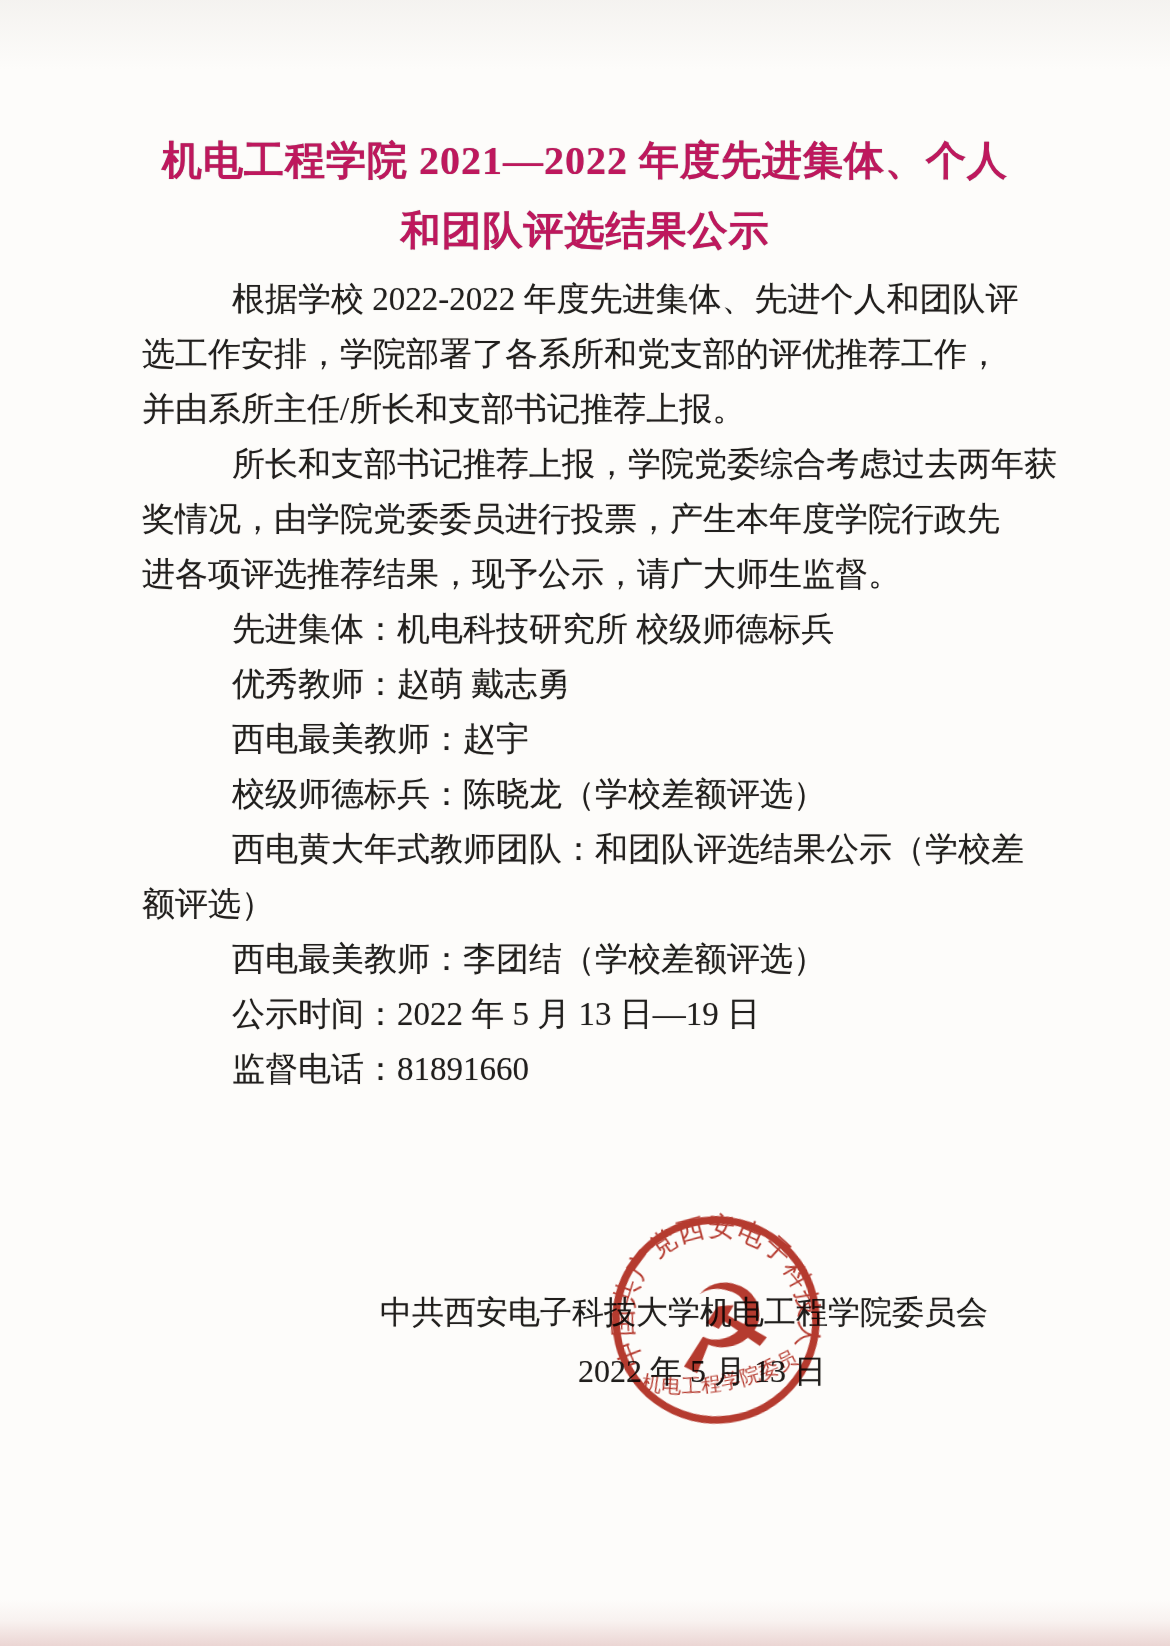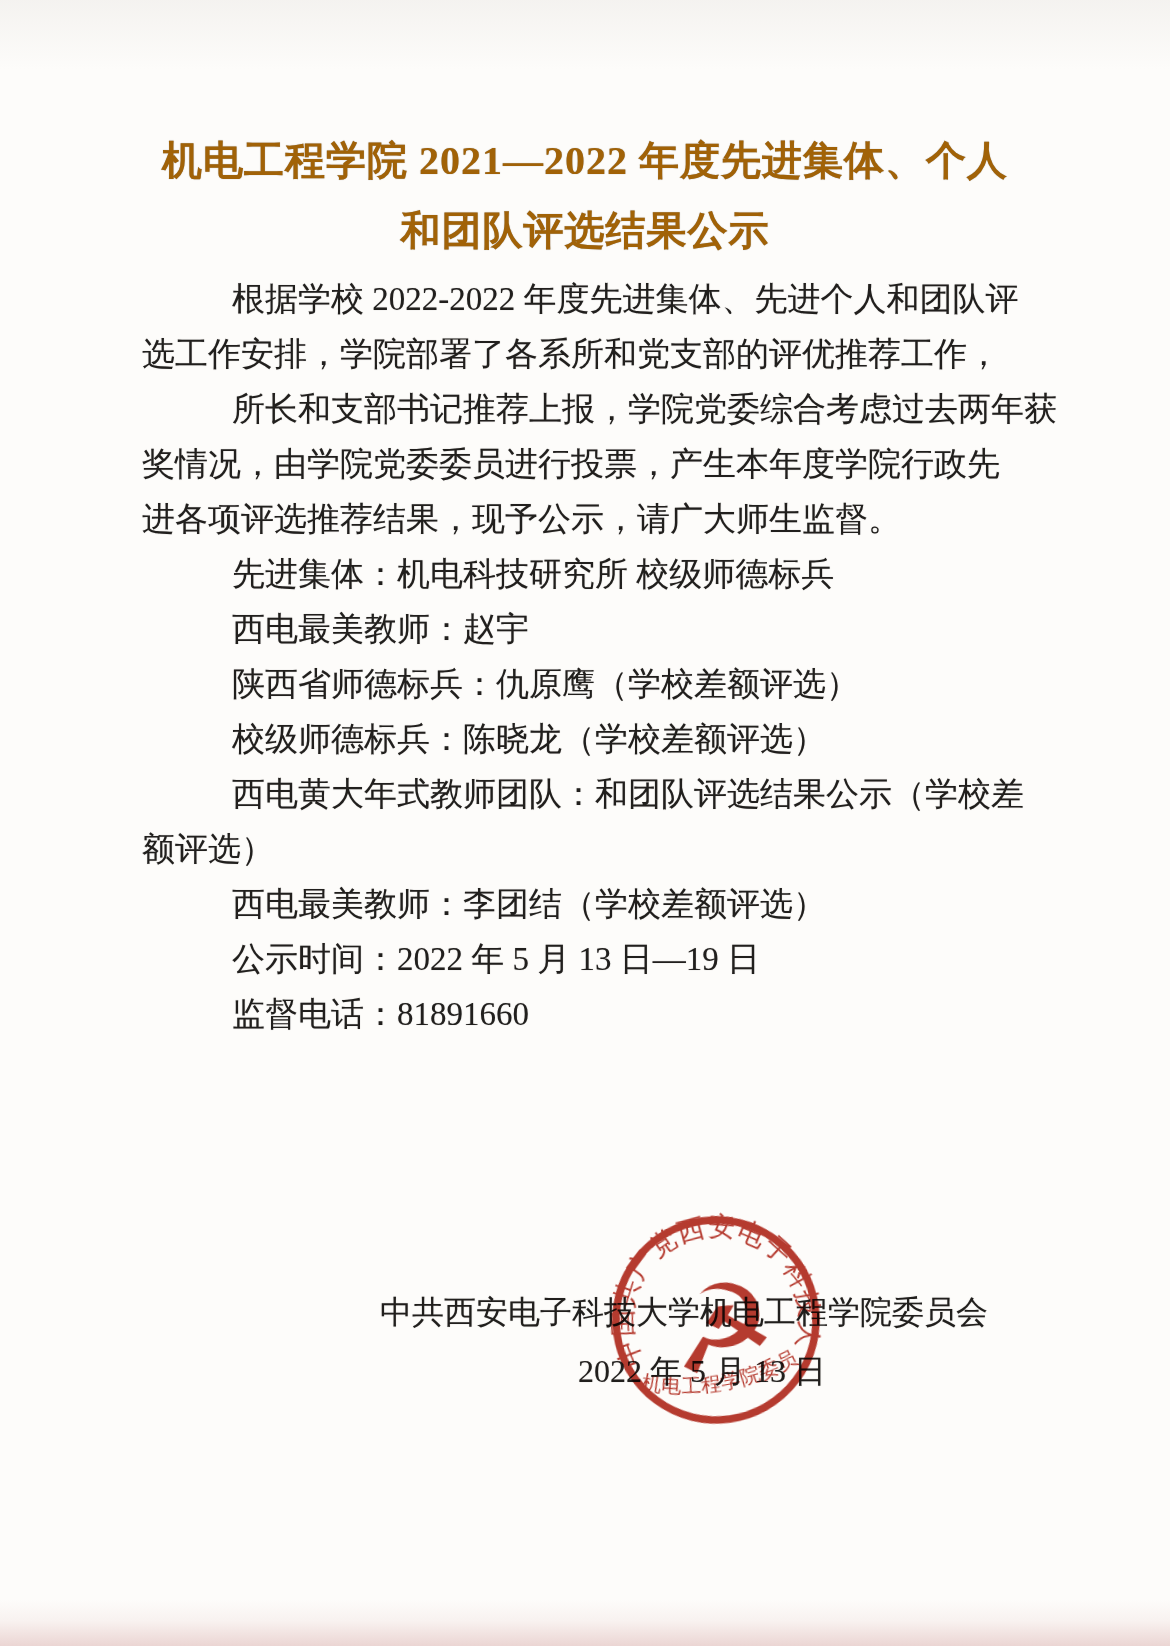--- a/index.html
+++ b/index.html
@@ -21,21 +21,21 @@
     pointer-events:none;
   }
   .page::after{
     content:"";position:absolute;left:0;bottom:0;right:0;height:46px;
     background:linear-gradient(0deg,rgba(206,150,148,0.38),rgba(214,170,168,0.12) 55%,rgba(214,170,168,0));
     pointer-events:none;
   }
   .title{
     position:absolute;top:126px;left:0;width:1170px;
     text-align:center;font-weight:bold;font-size:40px;line-height:70px;
-    letter-spacing:1px;color:#a16207;
+    letter-spacing:1px;color:#be185d;
     text-shadow:0 0 1px rgba(30,28,26,.45);
   }
   .body-text{
     position:absolute;top:272px;left:142px;width:900px;
     font-size:33px;color:#211f1d;
     text-shadow:0 0 1px rgba(33,31,29,.35);
   }
   .body-text .line{
     height:55px;line-height:55px;white-space:nowrap;
   }
@@ -66,26 +66,27 @@
 
   <div class="title">
     <div>机电工程学院 2021—2022 年度先进集体、个人</div>
     <div>和团队评选结果公示</div>
   </div>
 
   <div class="body-text">
 
   <div class="line indent">根据学校 2022-2022 年度先进集体、先进个人和团队评</div>
       <div class="line">选工作安排，学院部署了各系所和党支部的评优推荐工作，</div>
+      <div class="line">并由系所主任/所长和支部书记推荐上报。</div>
       <div class="line indent">所长和支部书记推荐上报，学院党委综合考虑过去两年获</div>
       <div class="line">奖情况，由学院党委委员进行投票，产生本年度学院行政先</div>
       <div class="line">进各项评选推荐结果，现予公示，请广大师生监督。</div>
       <div class="line indent">先进集体：机电科技研究所 校级师德标兵</div>
+      <div class="line indent">优秀教师：赵萌 戴志勇</div>
       <div class="line indent">西电最美教师：赵宇</div>
-      <div class="line indent">陕西省师德标兵：仇原鹰（学校差额评选）</div>
       <div class="line indent">校级师德标兵：陈晓龙（学校差额评选）</div>
       <div class="line indent">西电黄大年式教师团队：和团队评选结果公示（学校差</div>
       <div class="line">额评选）</div>
       <div class="line indent">西电最美教师：李团结（学校差额评选）</div>
       <div class="line indent">公示时间：2022 年 5 月 13 日—19 日</div>
       <div class="line indent">监督电话：81891660</div>
     </div>
 
   <div class="signature">中共西安电子科技大学机电工程学院委员会</div>
   <div class="doc-date">2022 年 5 月 13 日</div>

